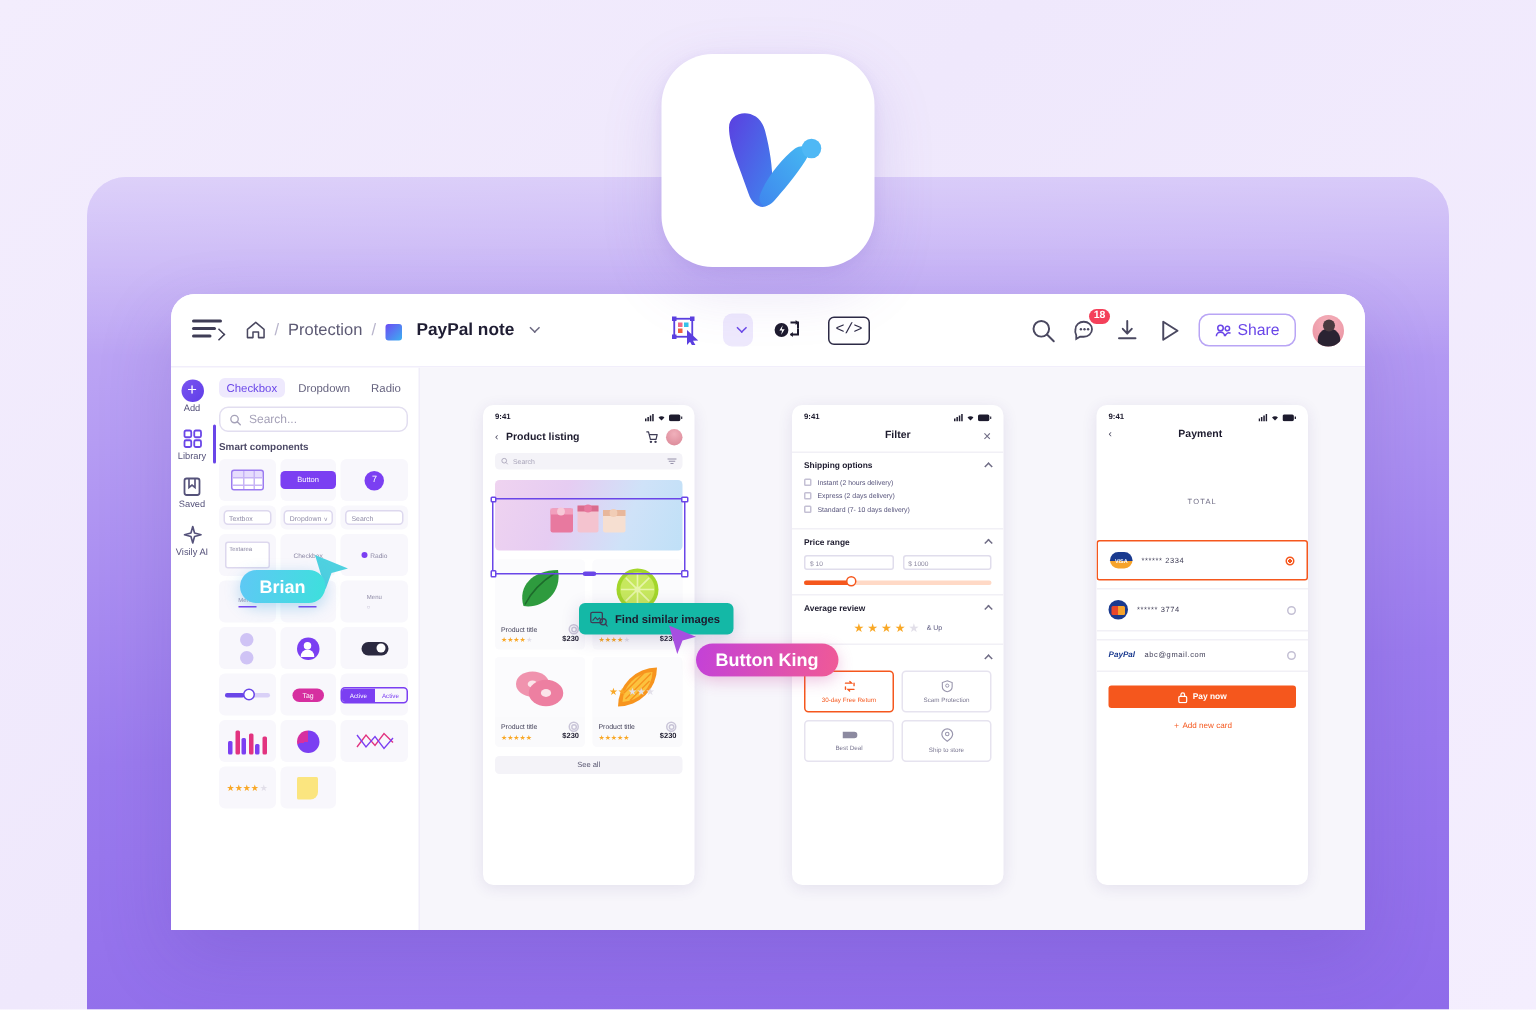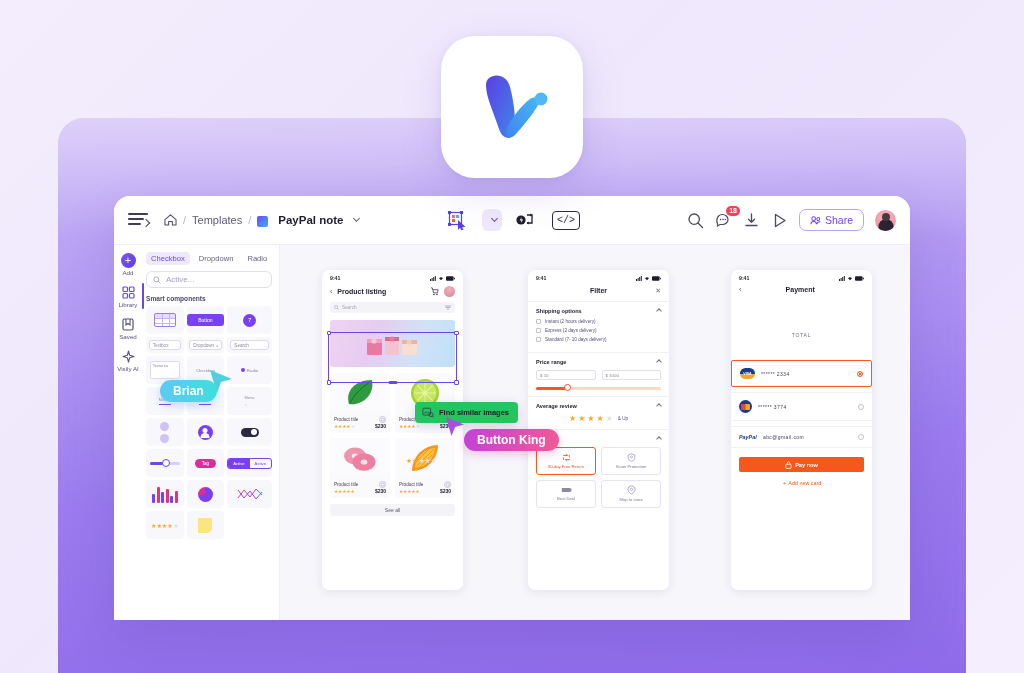--- a/index.html
+++ b/index.html
@@ -206,21 +206,21 @@
   .addcard { margin-top: 8px; text-align: center; font-size: 5.4px; color: #f5571d; }
 
   
   .cursor-lbl { position: absolute; border-radius: 13px; color: #fff; font-size: 12px; font-weight: bold; padding: 4px 13px; z-index: 20; white-space: nowrap; }
   .cur-brian { left: 160px; top: 380px; background: linear-gradient(100deg,#5fc8f5,#3de0dc); box-shadow: 0 3px 10px rgba(60,160,220,.35); }
   .cur-oliver { left: 464px; top: 429px; background: linear-gradient(100deg,#c341d8,#f05a96); box-shadow: 0 3px 10px rgba(200,70,160,.3); }
   .cur-arrow { position: absolute; z-index: 19; }
   .arr-brian { left: 208px; top: 368px; }
   .arr-oliver { left: 444px; top: 415px; }
 
-  .tooltip { position: absolute; left: 415px; top: 402px; background: #22c55e; border-radius: 4px;
+  .tooltip { position: absolute; left: 386px; top: 402px; background: #14b8a6; border-radius: 4px;
              box-shadow: 0 3px 12px rgba(60,40,120,.18); padding: 5px 9px 5px 7px; display: flex; align-items: center; gap: 5px;
              font-size: 7.5px; font-weight: bold; color: #1d1b2e; z-index: 18; }
 </style>
 </head>
 <body>
 
 <div class="stage"></div>
 
 <div class="logo-tile">
   <svg width="92" height="92" viewBox="0 0 92 92">
@@ -248,21 +248,21 @@
         <i></i>
         <i></i>
         <em></em>
       </div>
 
     <div class="crumbs">
       <svg class="crumb-home" viewBox="0 0 14 13">
         <path d="M1 6 L7 1 L13 6 V12 H9 V8 H5 V12 H1 Z" fill="none" stroke="#4a4860" stroke-width="1.1" stroke-linejoin="round"></path>
       </svg>
       <span class="sep">/</span>
-      <span>Templates</span>
+      <span>Protection</span>
       <span class="sep">/</span>
       <span class="sticky-ic"></span>
       <span class="crumb-cur">PayPal note</span>
       <span class="chev"></span>
     </div>
 
     <div class="center-tools">
       <div class="tool-ic">
         <svg width="20" height="20" viewBox="0 0 20 20">
           <rect x="2.5" y="2.5" width="12" height="12" fill="none" stroke="#5b3fe0" stroke-width="1.2"></rect>
@@ -371,21 +371,21 @@
         <div class="ptab on">Checkbox</div>
         <div class="ptab">Dropdown</div>
         <div class="ptab">Radio</div>
       </div>
 
       <div class="psearch">
         <svg width="8" height="8" viewBox="0 0 10 10">
             <circle cx="4.2" cy="4.2" r="3.1" fill="none" stroke="#a5a1b8" stroke-width="1.1"></circle>
             <path d="M6.5 6.5 L9 9" stroke="#a5a1b8" stroke-width="1.1" stroke-linecap="round"></path>
           </svg>
-        <span>Active...</span>
+        <span>Search...</span>
       </div>
 
       <div class="psec">Smart components</div>
 
       <div class="grid">
         <div class="cell">
           <div class="mini-table">
               <i></i>
               <i></i>
               <i></i>

